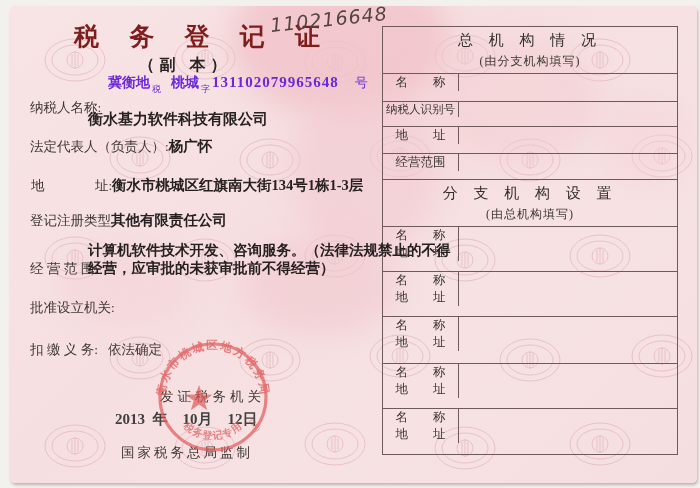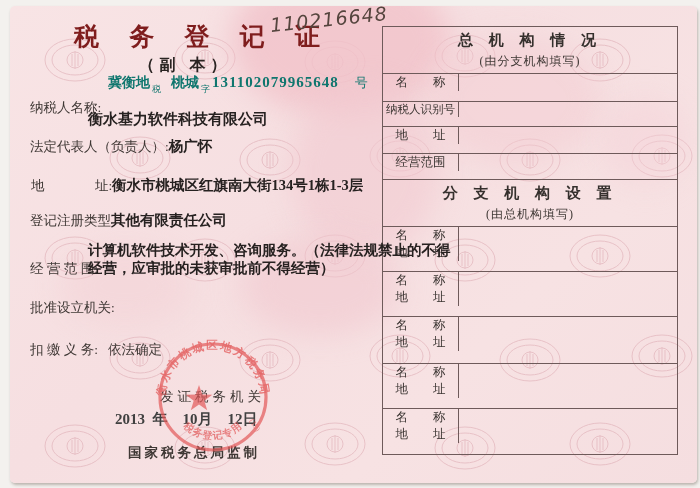--- a/index.html
+++ b/index.html
@@ -9,30 +9,30 @@
     background:linear-gradient(135deg,#f8e4e5 0%,#f6dfe1 40%,#f7e2e3 70%,#f5dee0 100%);
     border-radius:5px;box-shadow:1px 2px 3px rgba(120,108,100,.45);overflow:hidden;}
   .stain{position:absolute;border-radius:50%;filter:blur(14px);}
   .wm{position:absolute;left:0;top:0;}
   .txt{position:absolute;color:#3f3835;white-space:nowrap;}
   .pre{white-space:pre;}
   .val{color:#262120;font-weight:bold;}
   .title{font-size:25px;font-weight:bold;letter-spacing:12px;color:#7f1d1d;text-align:center;width:330px;}
   .subtitle{font-size:16px;font-weight:bold;letter-spacing:5px;text-align:center;width:330px;color:#2a2422;}
   .hand{font-family:"DejaVu Sans",sans-serif;font-style:italic;font-size:19px;color:#55453e;transform:rotate(-6deg);letter-spacing:1px;}
-  .serial{display:flex;align-items:flex-start;font-size:14px;font-weight:bold;color:#0f766e;}
+  .serial{display:flex;align-items:flex-start;font-size:14px;font-weight:bold;color:#6d28d9;}
   .serial .sub{font-size:9px;font-weight:normal;transform:translateY(9px);margin:0 2px;}
   .serial .num{font-weight:bold;font-size:15px;letter-spacing:1px;}
   .serial .suffix{font-weight:normal;font-size:13px;margin-left:16px;}
   .lblf{font-size:13.5px;}
   .htable{position:absolute;left:382px;top:26px;width:294px;height:427px;border:1px solid #6e5a5a;}
   .trow{position:absolute;left:0;width:100%;border-top:1px solid #6e5a5a;box-sizing:border-box;display:flex;flex-direction:column;}
   .trow.first{border-top:none;}
   .thead{flex-direction:column;align-items:center;justify-content:center;}
-  .thead .t1{font-size:15px;font-weight:bold;letter-spacing:6px;color:#35302d;}
+  .thead .t1{font-size:15px;font-weight:normal;letter-spacing:6px;color:#35302d;}
   .thead .t2{font-size:12px;color:#3f3835;margin-top:3px;letter-spacing:1px;}
   .lcell{width:76px;border-right:1px solid #6e5a5a;box-sizing:border-box;display:flex;align-items:center;justify-content:center;font-size:12.5px;color:#3a3431;white-space:pre;}
   .lcell.two{flex-direction:column;justify-content:space-evenly;align-items:center;}
   .vcell{flex:1;}
   .stamp{position:absolute;left:152px;top:336px;opacity:.85;}
 </style>
 </head>
 <body>
 
 <div class="page">
@@ -113,21 +113,21 @@
   <div class="txt val" style="left:88px;top:241px;font-size:14.5px;z-index:5;">计算机软件技术开发、咨询服务。（法律法规禁止的不得</div>
   <div class="txt lblf pre" style="left:30px;top:260px;">经 营 范 围:</div>
   <div class="txt val" style="left:88px;top:259px;font-size:14.5px;">经营，应审批的未获审批前不得经营）</div>
 
   <div class="txt lblf pre" style="left:30px;top:341px;"><span>扣 缴 义 务:</span><span style="margin-left:10px;">依法确定</span></div>
 
   <div class="txt lblf" style="left:30px;top:299px;">批准设立机关:</div>
 
   <div class="txt lblf" style="left:160px;top:388px;letter-spacing:4px;">发证税务机关</div>
   <div class="txt pre" style="left:115px;top:410px;font-size:15px;font-weight:bold;color:#404040;">2013  年    10月    12日</div>
-  <div class="txt lblf" style="left:128px;top:444px;letter-spacing:3px;font-weight:bold;">国家税务总局监制</div>
+  <div class="txt lblf" style="left:121px;top:444px;letter-spacing:3px;">国家税务总局监制</div>
 
   <svg class="stamp" width="122" height="122" viewBox="-61 -61 122 122">
     <defs>
       <path id="arcTop" d="M -46,14 A 48,48 0 1 1 46,14" fill="none"></path>
       <path id="arcBot" d="M -33,26 A 42,42 0 0 0 33,26" fill="none"></path>
     </defs>
     <circle r="53" fill="none" stroke="#e25555" stroke-width="3.2" opacity="0.8"></circle>
     <path d="M0,-14 L3.3,-4.5 L13.3,-4.3 L5.3,1.7 L8.2,11.3 L0,5.6 L-8.2,11.3 L-5.3,1.7 L-13.3,-4.3 L-3.3,-4.5 Z" transform="translate(-14,2)" fill="#e25555" opacity="0.8"></path>
     <text font-size="11.5" fill="#e25555" opacity="0.85" letter-spacing="2" font-weight="bold">
       <textPath href="#arcTop" startOffset="50%" text-anchor="middle">衡水市桃城区地方税务局</textPath>

